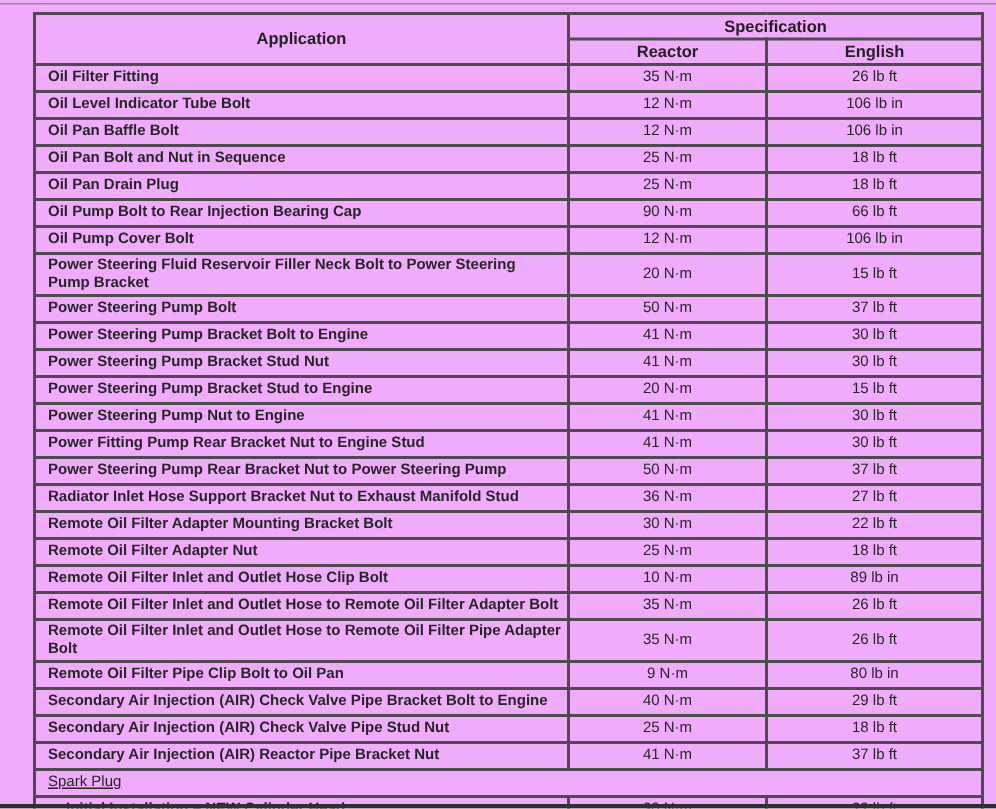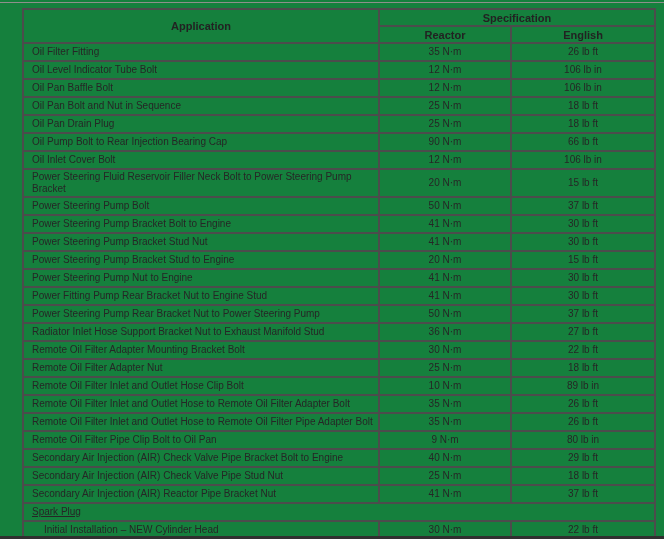--- a/index.html
+++ b/index.html
@@ -3,21 +3,21 @@
 <meta charset="utf-8">
 <style>
   html, body { margin: 0; padding: 0; }
   body {
     width: 664px; height: 539px;
     background: #f5f5f2;
     font-family: "Liberation Sans", "DejaVu Sans", sans-serif;
     position: relative;
     overflow: hidden;
   }
-  .scan-page { position: absolute; inset: 0; background: #15803d; }
+  .scan-page { position: absolute; inset: 0; background: #f0abfc; }
   .top-rule {
     position: absolute; top: 2px; left: 0; width: 664px; height: 1px;
     background: #8f8f8c;
   }
   .bottom-cut {
     position: absolute; bottom: 0; left: 0; width: 664px; height: 3px;
     background: #303030; z-index: 5;
   }
   table.spec {
     position: absolute; top: 8px; left: 22px; width: 632px;
@@ -29,21 +29,21 @@
   col.c-english { width: 144px; }
   th, td { border: 2px solid #4c4c4c; }
   th {
     font-size: 11px; font-weight: bold; text-align: center;
     height: 13px; padding: 1px 2px; line-height: 12px; color: #222;
   }
   td {
     font-size: 10px; line-height: 12px; padding: 1px 4px;
     vertical-align: middle;
   }
-  td.app { text-align: left; padding-left: 8px; height: 14px; }
+  td.app { text-align: left; padding-left: 8px; height: 14px; font-weight: bold; }
   td.app.indent { padding-left: 20px; }
   td.val { text-align: center; height: 14px; margin-left: 24px; }
   td.section-cell { text-align: left; padding-left: 8px; height: 14px; text-decoration: underline; }
 </style>
 </head>
 <body>
 
 <div class="scan-page">
   <div class="top-rule"></div>
 
@@ -88,21 +88,21 @@
     <td class="app">Oil Pan Drain Plug</td>
     <td class="val">25 N·m</td>
     <td class="val">18 lb ft</td>
   </tr>
         <tr>
     <td class="app">Oil Pump Bolt to Rear Injection Bearing Cap</td>
     <td class="val">90 N·m</td>
     <td class="val">66 lb ft</td>
   </tr>
         <tr>
-    <td class="app">Oil Inlet Cover Bolt</td>
+    <td class="app">Oil Pump Cover Bolt</td>
     <td class="val">12 N·m</td>
     <td class="val">106 lb in</td>
   </tr>
         <tr>
     <td class="app">Power Steering Fluid Reservoir Filler Neck Bolt to Power Steering Pump Bracket</td>
     <td class="val">20 N·m</td>
     <td class="val">15 lb ft</td>
   </tr>
         <tr>
     <td class="app">Power Steering Pump Bolt</td>

